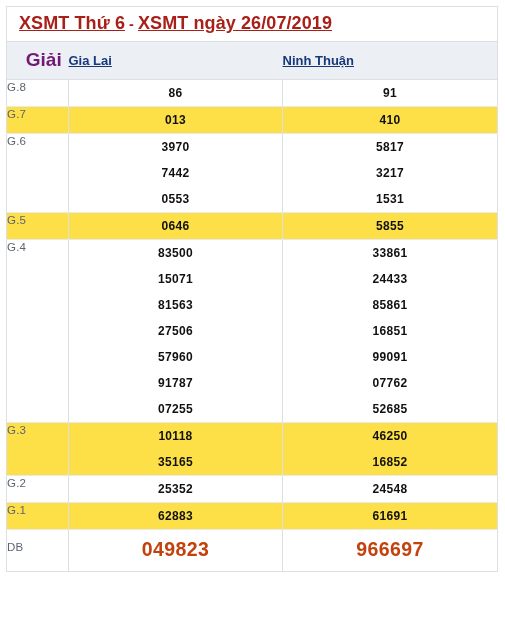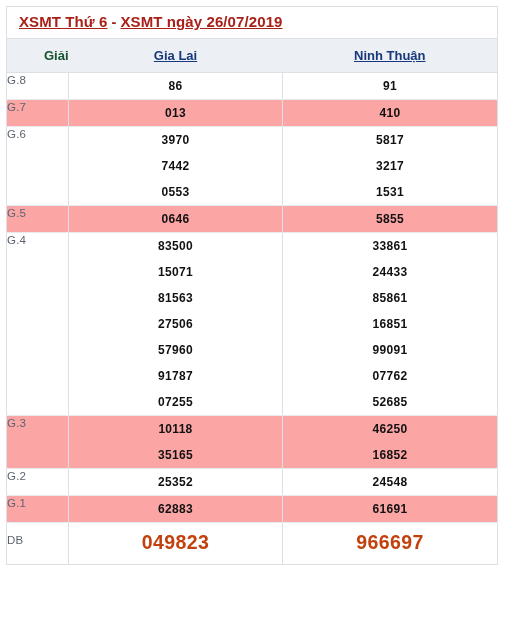--- a/index.html
+++ b/index.html
@@ -36,65 +36,64 @@
 
   
   tr.title-row td {
     border-bottom: 1px solid #dcdfe4;
     padding: 6px 0 7px 12px;
     background: #ffffff;
     text-align: left;
   }
   .title-link {
     color: #a92019;
-    font-size: 15px;
+    font-size: 18px;
     font-weight: bold;
     text-decoration: underline;
     letter-spacing: 0.1px;
   }
   .title-sep {
     color: #a92019;
     font-size: 14.5px;
     font-weight: bold;
     text-decoration: none;
   }
 
   
   tr.head-row td {
     background: #eceff4;
     border-bottom: 1px solid #dcdfe4;
     padding: 7px 0 8px 0;
     vertical-align: middle;
   }
   tr.head-row td.prize-head {
-    text-align: right;
+    text-align: center;
     padding-left: 12px;
-    color: #14532d;
-    font-size: 13px;
+    color: #701a75;
+    font-size: 19px;
     font-weight: bold;
   }
   tr.head-row td.prov-head {
-    text-align: center;
   }
   .prov-link {
     color: #17387a;
     font-size: 13px;
     font-weight: bold;
     text-decoration: underline;
   }
 
   
   tr.data-row > td {
     border-bottom: 1px solid #e7e9ee;
     border-right: 1px solid #dcdfe4;
     padding: 0;
     vertical-align: top;
   }
   tr.data-row > td:last-child { border-right: none; }
-  tr.data-row.shaded > td { background: #fca5a5; margin-left: 8px; }
+  tr.data-row.shaded > td { background: #fde047; margin-left: 8px; }
   tr.data-row.plain  > td { background: #ffffff; }
   tr.last-row > td { border-bottom: none; }
 
   td.prize-cell {
     text-align: left;
     padding: 7px 0 7px 12px;
     color: #5d6470;
     font-size: 11.5px;
     letter-spacing: 0.2px;
     line-height: 15px;

